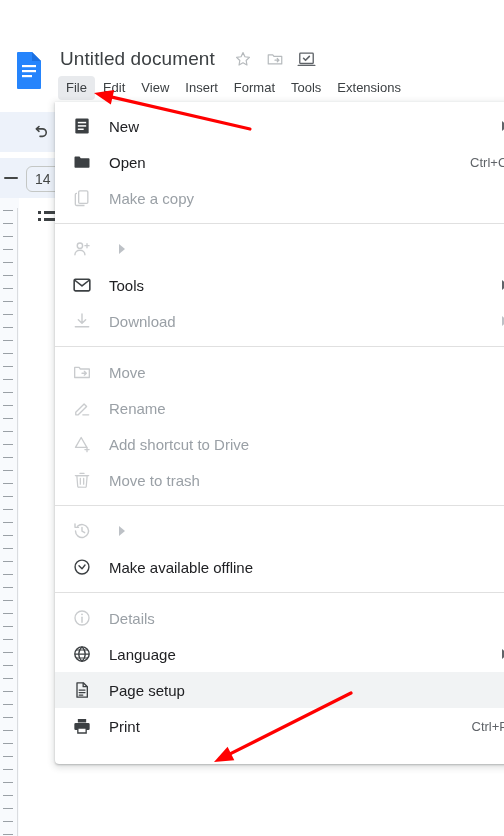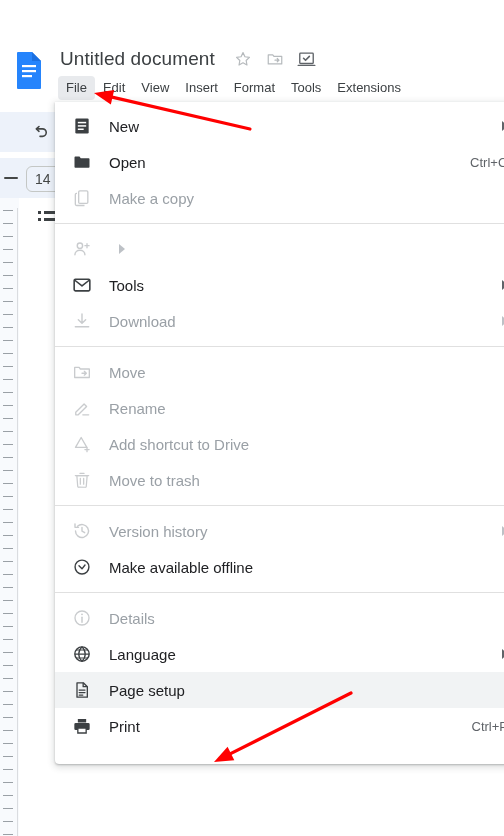--- a/index.html
+++ b/index.html
@@ -474,21 +474,20 @@
       </div>
       <div class="menu-sep"></div>
       <div class="menu-item disabled">
         <span class="mi-icon">
           <svg width="20" height="20" viewBox="0 0 24 24">
             <path d="M4.2 12a7.8 7.8 0 1 0 2.4-5.6" fill="none" stroke="#80868b" stroke-width="1.7" stroke-linecap="round"></path>
             <path d="M3.6 3.4v4.2h4.2" fill="none" stroke="#80868b" stroke-width="1.7" stroke-linecap="round" stroke-linejoin="round"></path>
             <path d="M12 7.6V12l3.2 2" fill="none" stroke="#80868b" stroke-width="1.7" stroke-linecap="round"></path>
           </svg>
         </span>
-        <span class="mi-label">Version history</span>
         <span class="mi-arrow"></span>
       </div>
       <div class="menu-item">
         <span class="mi-icon">
           <svg width="20" height="20" viewBox="0 0 24 24">
             <circle cx="12" cy="12" r="8.3" fill="none" stroke="#3c4043" stroke-width="1.7"></circle>
             <path d="M8.4 10.6l3.6 3.6 3.6-4.6" fill="none" stroke="#3c4043" stroke-width="1.7" stroke-linecap="round" stroke-linejoin="round"></path>
           </svg>
         </span>
         <span class="mi-label">Make available offline</span>

